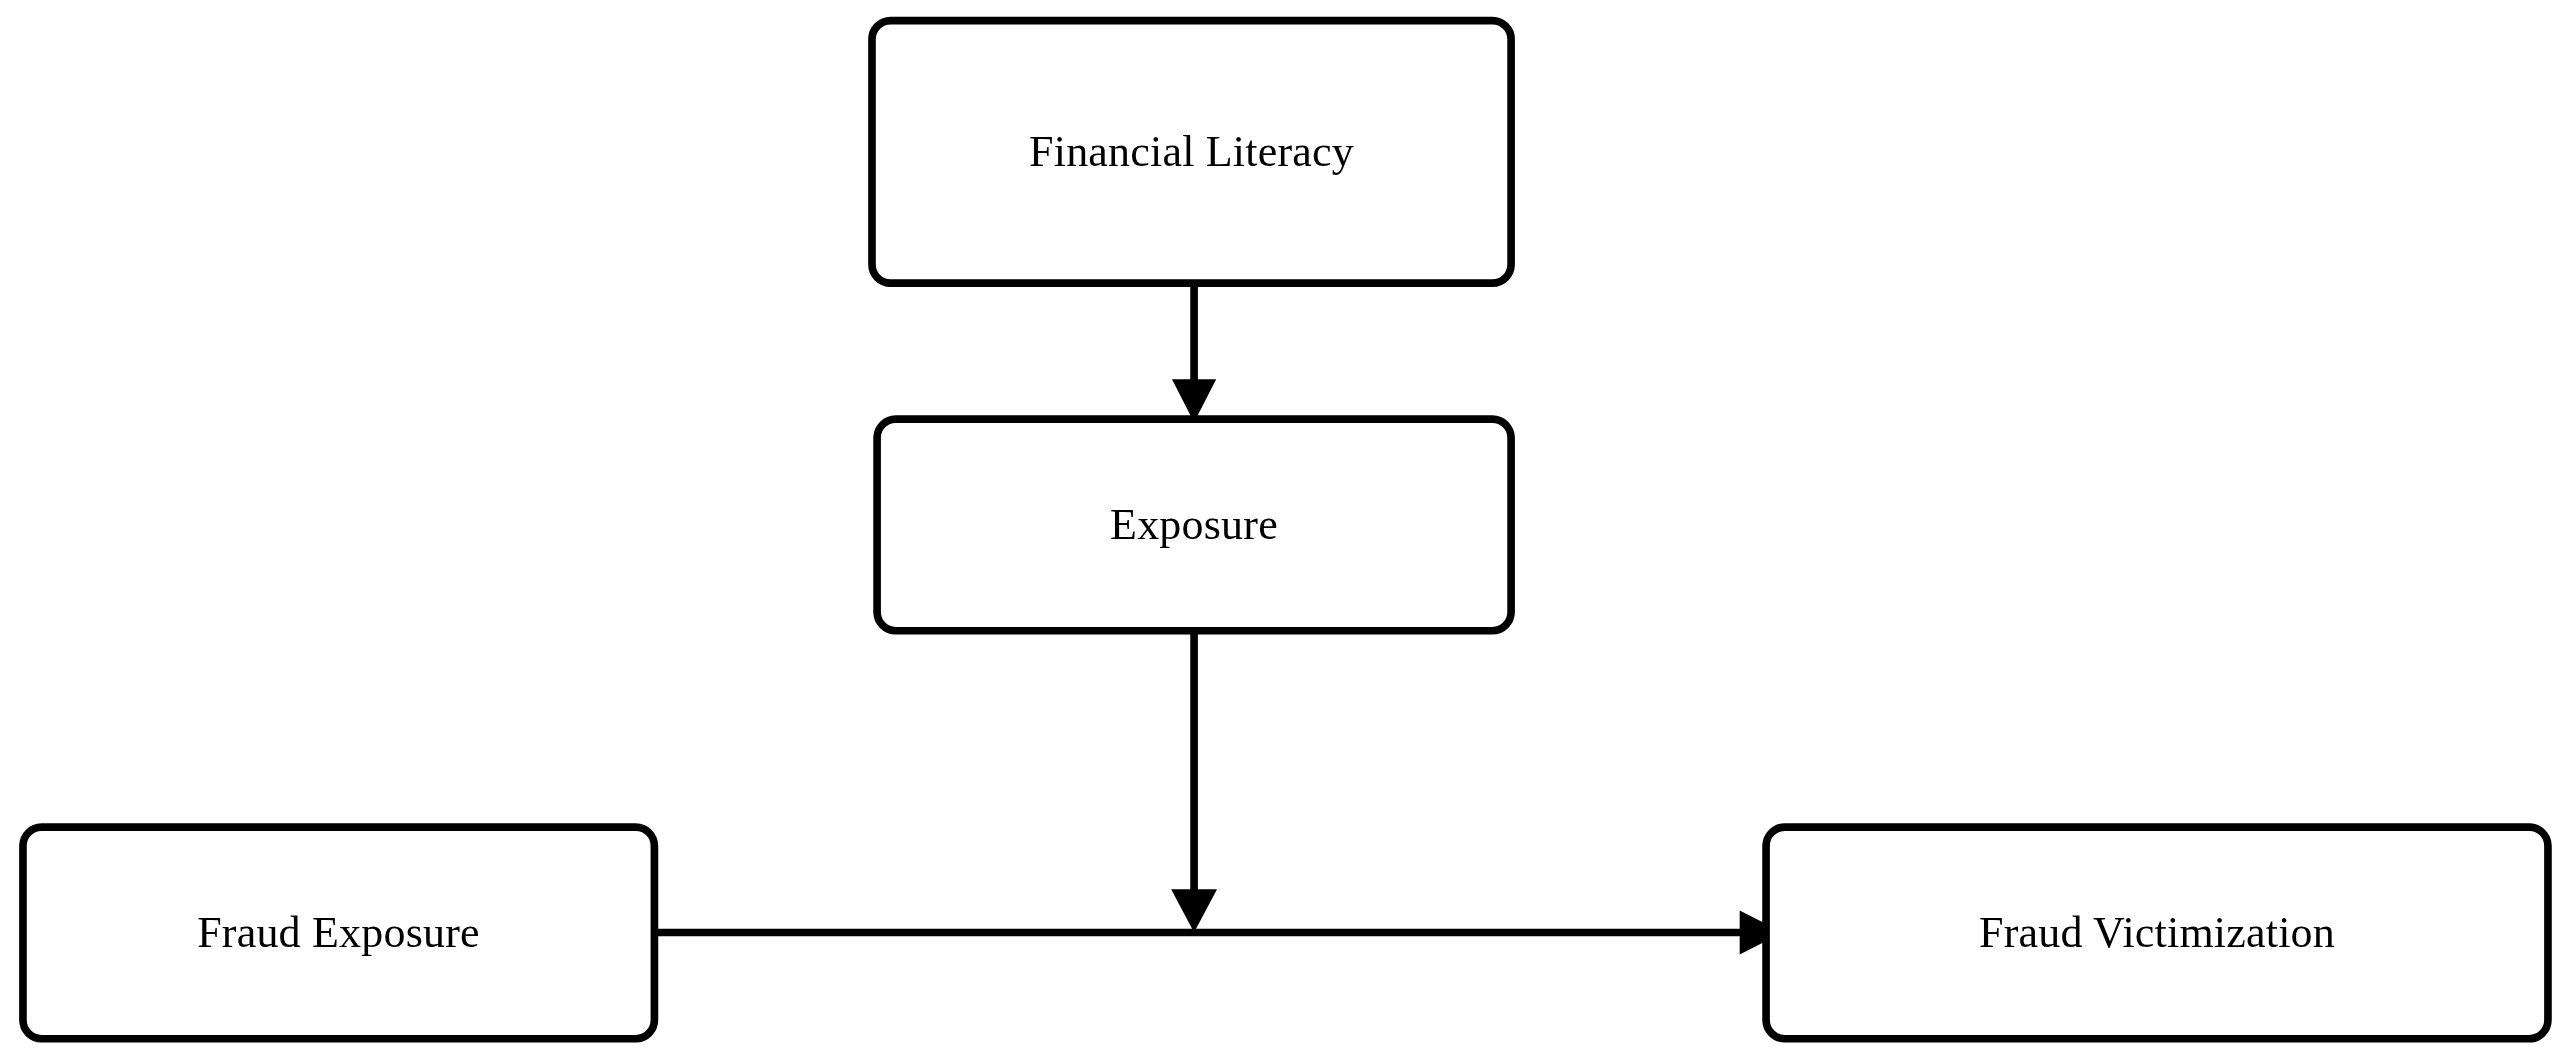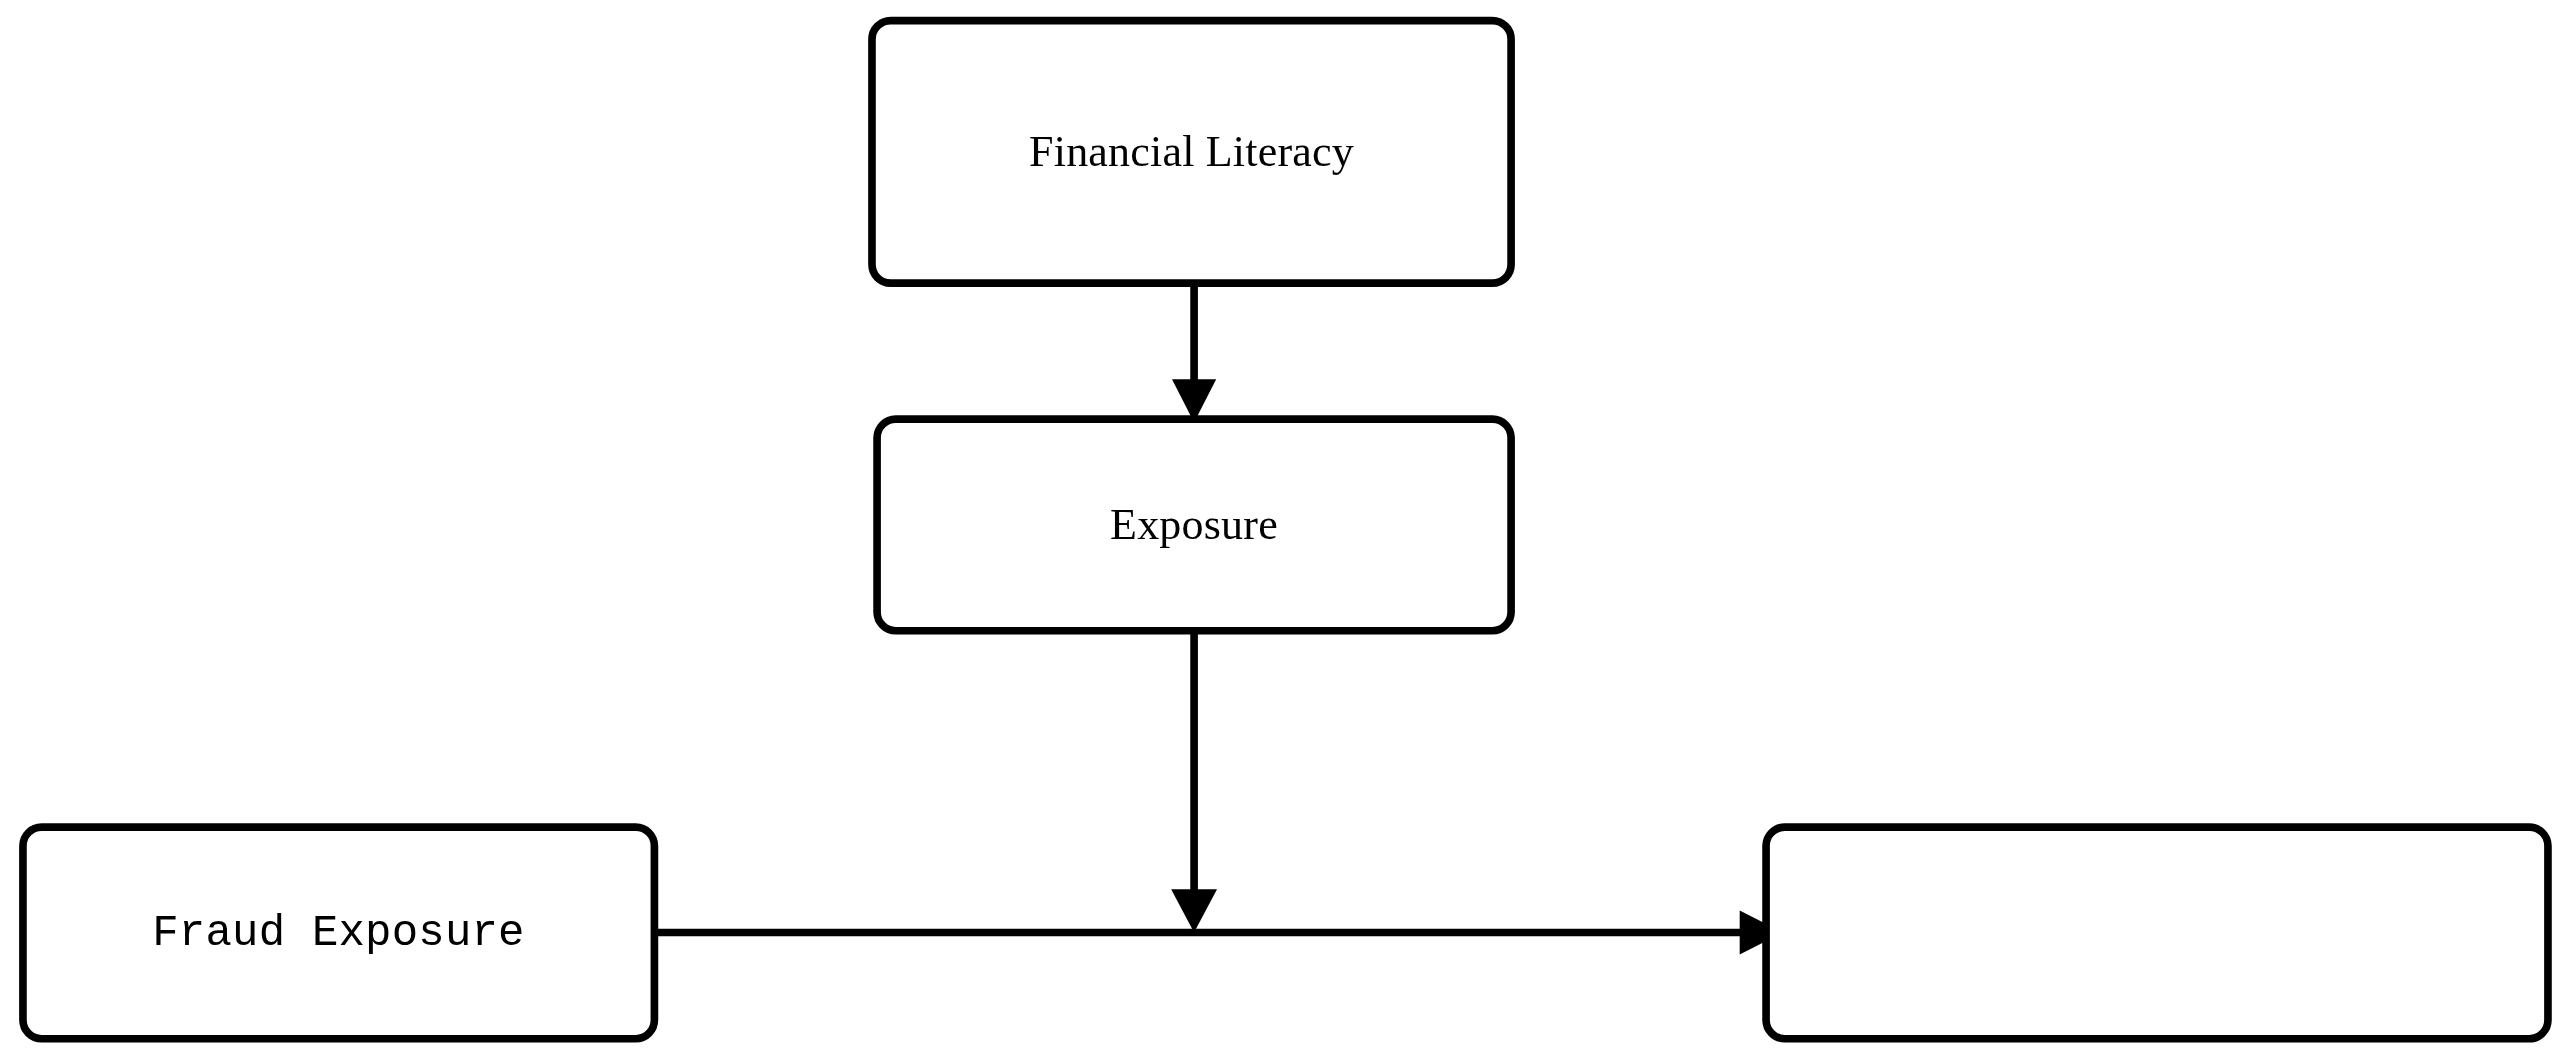--- a/index.html
+++ b/index.html
@@ -39,21 +39,21 @@
     font-size: 44px;
     font-weight: 400;
     line-height: 1.15;
     letter-spacing: 0.2px;
     white-space: nowrap;
     pointer-events: none;
   }
   
   #label-financial-literacy { left: 872px; top: 20.4px;  width: 639px; height: 263px; }
   #label-vigilance          { left: 877px; top: 419px; width: 634px; height: 212px; }
-  #label-fraud-exposure     { left: 23px;   top: 827px; width: 631px; height: 212px; font-family: Liberation Mono, monospace; }
+  #label-fraud-exposure     { left: 23px;   top: 827px; width: 631px; height: 212px; }
   #label-fraud-victimization{ left: 1766px; top: 827px; width: 782px; height: 212px; }
 </style>
 </head>
 <body>
 
 <div id="diagram-root">
 
   <svg id="diagram-svg" viewBox="0 0 3031 1248" xmlns="http://www.w3.org/2000/svg">
 
     <g>
@@ -83,15 +83,16 @@
 
     <rect x="2078" y="973" width="920" height="249" rx="22" ry="22" fill="#ffffff" stroke="#000000" stroke-width="9"></rect>
   </svg>
 
   <div class="node-label" id="label-financial-literacy">Financial Literacy</div>
 
   <div class="node-label" id="label-vigilance">Exposure</div>
 
   <div class="node-label" id="label-fraud-exposure">Fraud Exposure</div>
 
+  <div class="node-label" id="label-fraud-victimization">Fraud Victimization</div>
 
 </div>
 
 
 </body></html>

